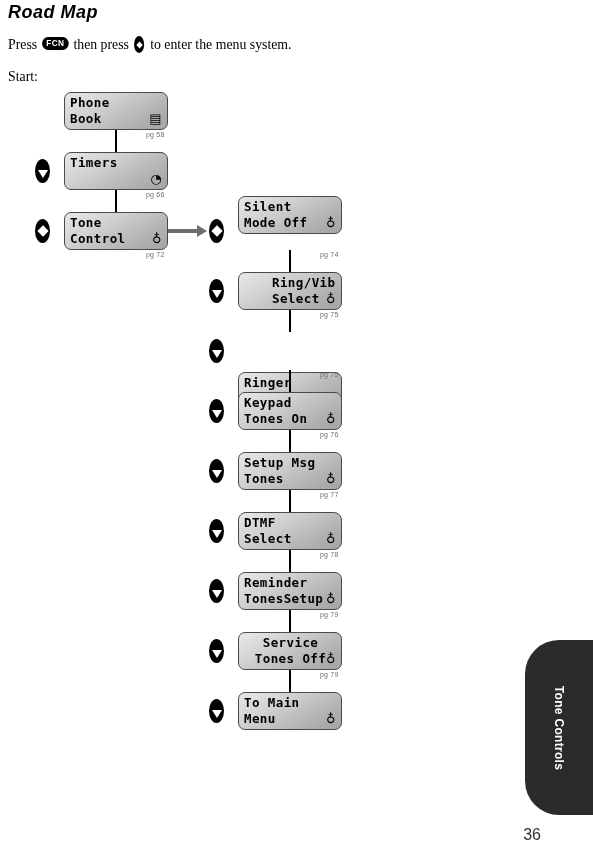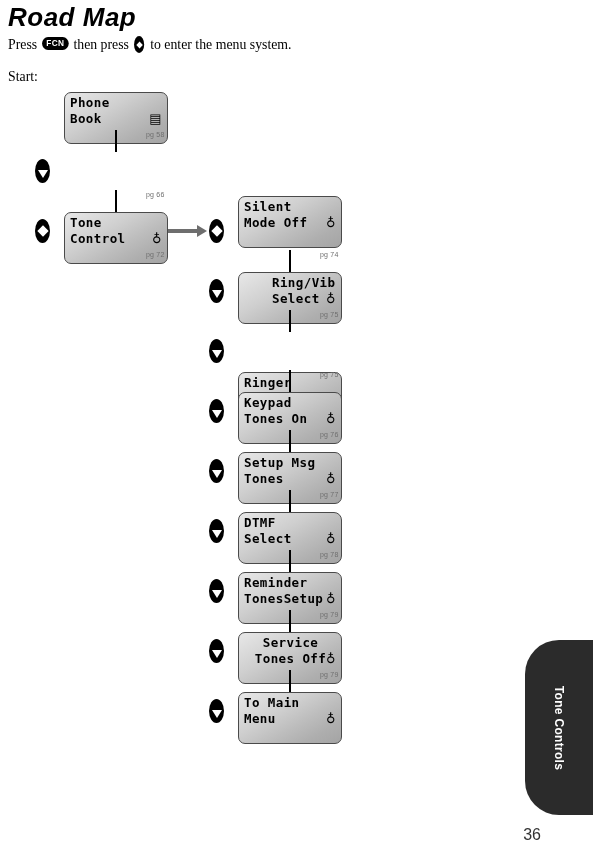--- a/index.html
+++ b/index.html
@@ -17,21 +17,21 @@
   }
 
   
   #page-title {
     position: absolute;
     left: 8px;
     top: 2px;
     font-family: "Liberation Sans", sans-serif;
     font-weight: bold;
     font-style: italic;
-    font-size: 26px;
+    font-size: 18px;
     letter-spacing: 0.5px;
     color: #000;
   }
   #intro-line {
     position: absolute;
     left: 8px;
     top: 36px;
     font-family: "Liberation Serif", serif;
     font-size: 15px;
     white-space: nowrap;
@@ -72,21 +72,21 @@
     position: absolute;
     left: 0;
     top: 0;
     width: 593px;
     height: 850px;
   }
 
   .node {
     position: absolute;
     width: 104px;
-    height: 52px;
+    height: 38px;
     border: 1px solid #4a4a4a;
     border-radius: 7px;
     background: linear-gradient(150deg,
         #e8e8e8 0%, #dcdcdc 18%, #cfcfcf 38%,
         #bdbdbd 60%, #aeaeae 80%, #a4a4a4 100%);
     box-sizing: border-box;
     padding: 2px 4px 0 5px;
     font-family: "DejaVu Sans Mono", monospace;
     font-size: 12.5px;
     font-weight: bold;
@@ -238,20 +238,24 @@
 
 <div id="start-label">Start:</div>
 
 <div id="diagram">
     <div class="node" style="left: 64px; top: 92px;">
       <span class="row">Phone</span>
       <span class="row">Book<span class="glyph">▤</span></span>
     </div>
     <div class="pgref" style="left: 146px; top: 131px;">pg 58</div>
     <div class="vline" style="left: 115px; top: 130px; height: 22px;"></div>
+    <div class="node" style="left: 64px; top: 152px;">
+      <span class="row">Timers</span>
+      <span class="row"><span class="glyph">◔</span></span>
+    </div>
     <div class="pgref" style="left: 146px; top: 191px;">pg 66</div>
     <div class="vline" style="left: 115px; top: 190px; height: 22px;"></div>
     <div class="node" style="left: 64px; top: 212px;">
       <span class="row">Tone</span>
       <span class="row">Control<span class="glyph">♁</span></span>
     </div>
     <div class="pgref" style="left: 146px; top: 251px;">pg 72</div>
     <div class="navkey down" style="left: 35px; top: 159px;">
       <div class="sym"></div>
     </div>

